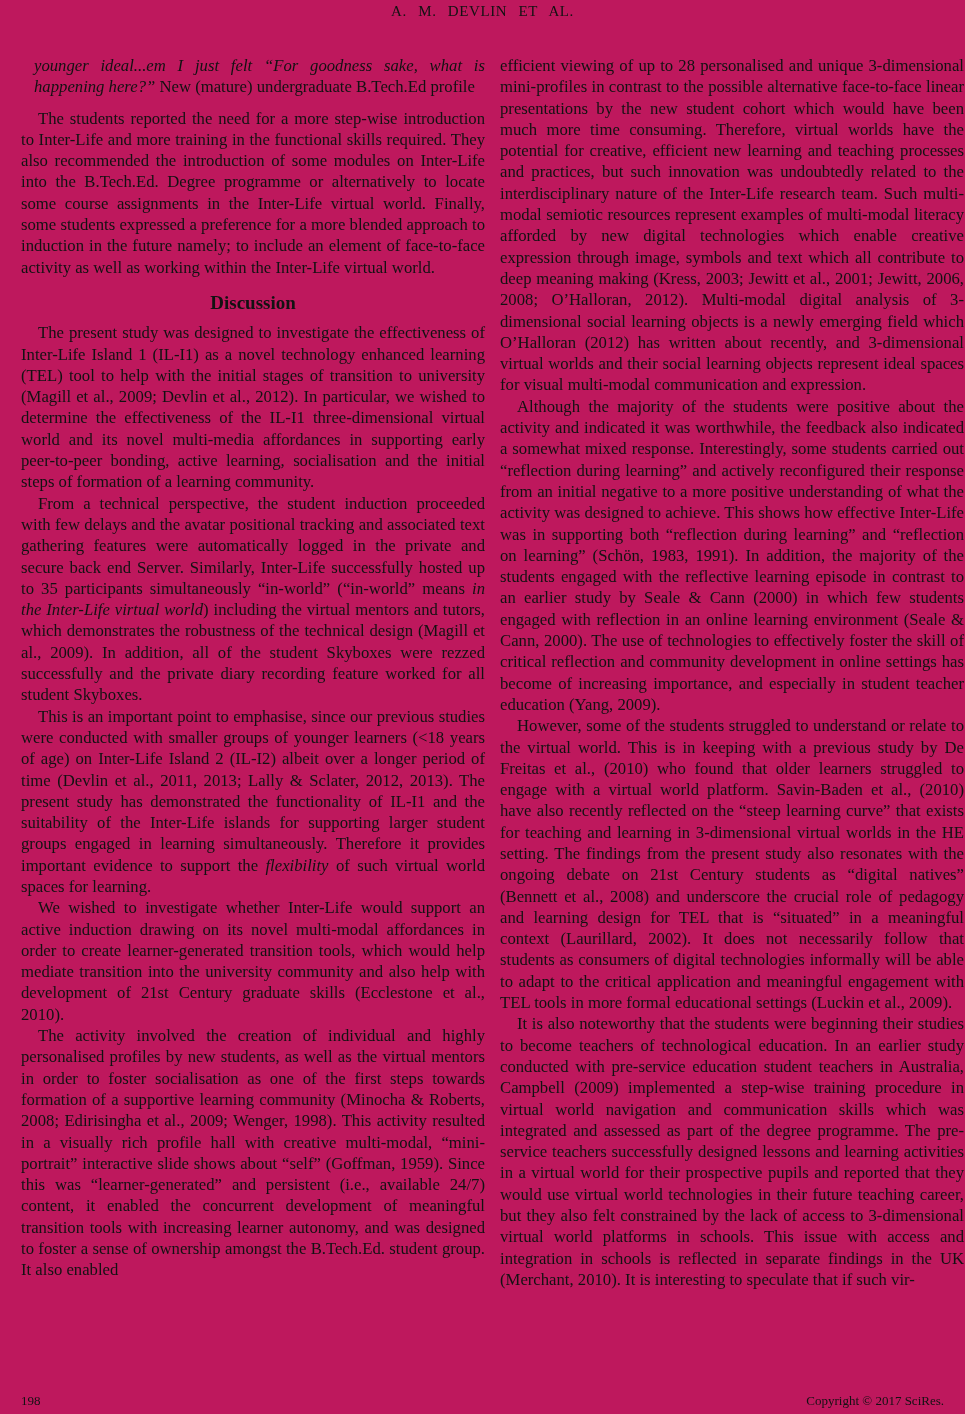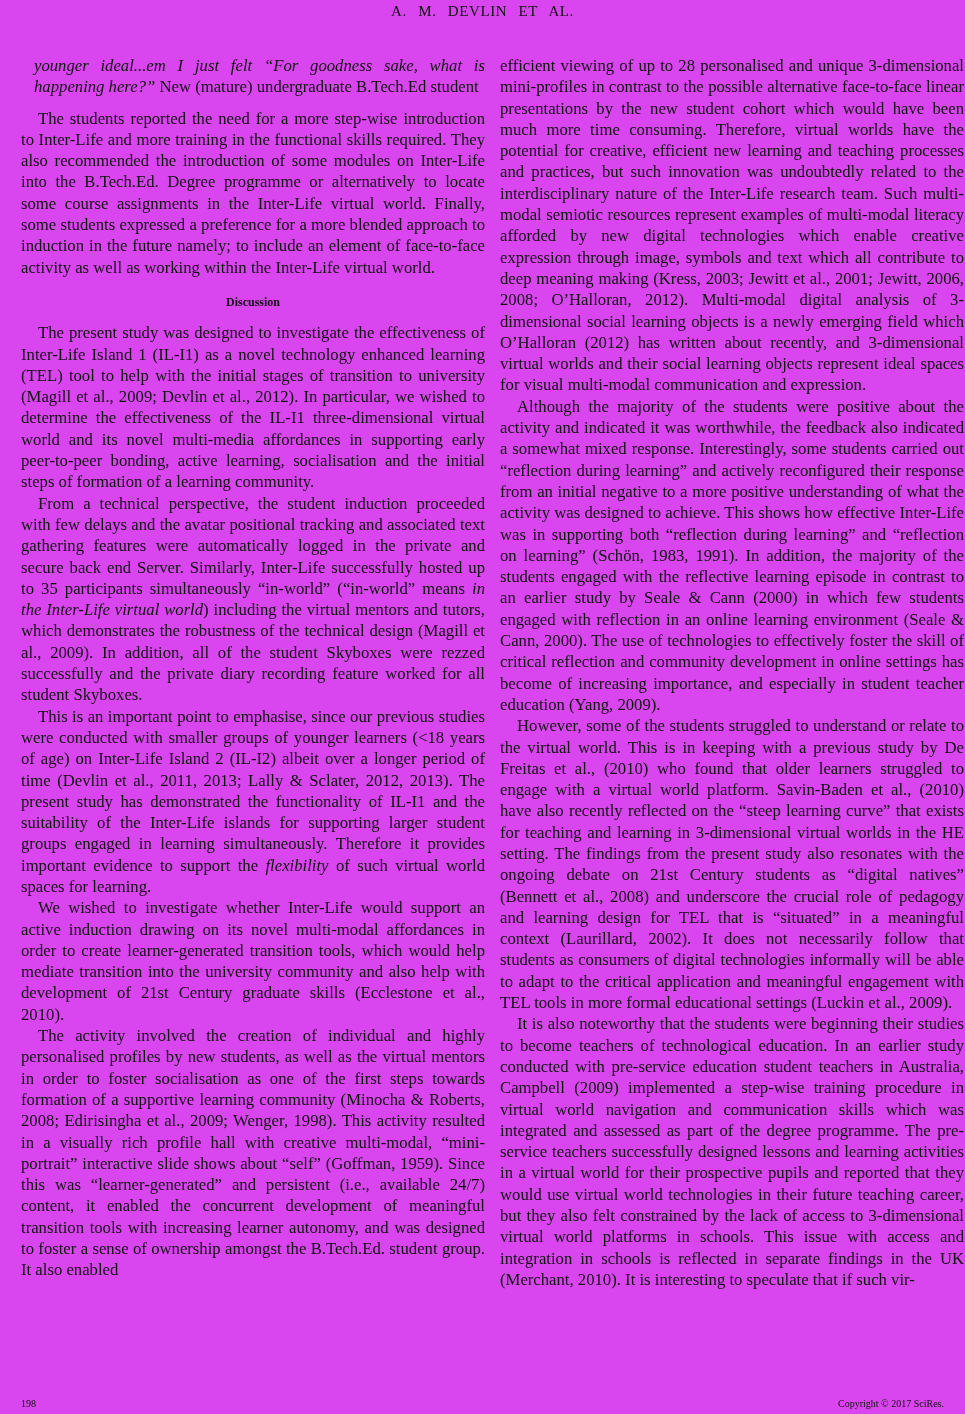--- a/index.html
+++ b/index.html
@@ -1,20 +1,20 @@
 <!DOCTYPE html>
 <html><head>
 <meta charset="utf-8">
 <style>
   html, body { margin: 0; padding: 0; background: #ffffff; }
   .page {
     position: relative;
     width: 965px;
     height: 1414px;
-    background: #d946ef;
+    background: #be185d;
     font-family: "Liberation Serif", serif;
     color: #121212;
     overflow: hidden;
   }
   .running-head {
     position: absolute;
     top: 3px;
     left: 0;
     width: 100%;
     text-align: center;
@@ -38,47 +38,47 @@
   }
   .col p { margin: 0; text-indent: 17px; }
   .col p.noindent { text-indent: 0; }
   .quote {
     margin: 0 0 10px 13px !important;
     text-indent: 0 !important;
   }
   .it { font-style: italic; }
   .section-heading {
     text-align: center;
-    font-size: 12px;
+    font-size: 19px;
     font-weight: bold;
     margin: 14px 0 9px 0;
     text-indent: 0 !important;
   }
   .footer {
     position: absolute;
     bottom: 5px;
     left: 21px;
     right: 21px;
     display: flex;
     justify-content: space-between;
-    font-size: 10px;
+    font-size: 13px;
   }
 </style>
 </head>
 <body>
 
 <div class="page">
 
   <div class="running-head">A. M. DEVLIN ET AL.</div>
 
   <div class="columns">
 
     <div class="col">
 
-      <p class="quote"><span class="it">younger ideal...em I just felt “For goodness sake, what is happening here?” </span><span>New (mature) undergraduate B.Tech.Ed student</span></p>
+      <p class="quote"><span class="it">younger ideal...em I just felt “For goodness sake, what is happening here?” </span><span>New (mature) undergraduate B.Tech.Ed profile</span></p>
 
       <p>The students reported the need for a more step-wise introduction to Inter-Life and more training in the functional skills required. They also recommended the introduction of some modules on Inter-Life into the B.Tech.Ed. Degree programme or alternatively to locate some course assignments in the Inter-Life virtual world. Finally, some students expressed a preference for a more blended approach to induction in the future namely; to include an element of face-to-face activity as well as working within the Inter-Life virtual world.</p>
 
       <div class="section-heading">Discussion</div>
 
       <p>The present study was designed to investigate the effectiveness of Inter-Life Island 1 (IL-I1) as a novel technology enhanced learning (TEL) tool to help with the initial stages of transition to university (Magill et al., 2009; Devlin et al., 2012). In particular, we wished to determine the effectiveness of the IL-I1 three-dimensional virtual world and its novel multi-media affordances in supporting early peer-to-peer bonding, active learning, socialisation and the initial steps of formation of a learning community.</p>
 
       <p><span>From a technical perspective, the student induction proceeded with few delays and the avatar positional tracking and associated text gathering features were automatically logged in the private and secure back end Server. Similarly, Inter-Life successfully hosted up to 35 participants simultaneously “in-world” (“in-world” means </span><span class="it">in the Inter-Life virtual world</span><span>) including the virtual mentors and tutors, which demonstrates the robustness of the technical design (Magill et al., 2009). In addition, all of the student Skyboxes were rezzed successfully and the private diary recording feature worked for all student Skyboxes.</span></p>
 
       <p><span>This is an important point to emphasise, since our previous studies were conducted with smaller groups of younger learners (&lt;18 years of age) on Inter-Life Island 2 (IL-I2) albeit over a longer period of time (Devlin et al., 2011, 2013; Lally &amp; Sclater, 2012, 2013). The present study has demonstrated the functionality of IL-I1 and the suitability of the Inter-Life islands for supporting larger student groups engaged in learning simultaneously. Therefore it provides important evidence to support the </span><span class="it">flexibility</span><span> of such virtual world spaces for learning.</span></p>

